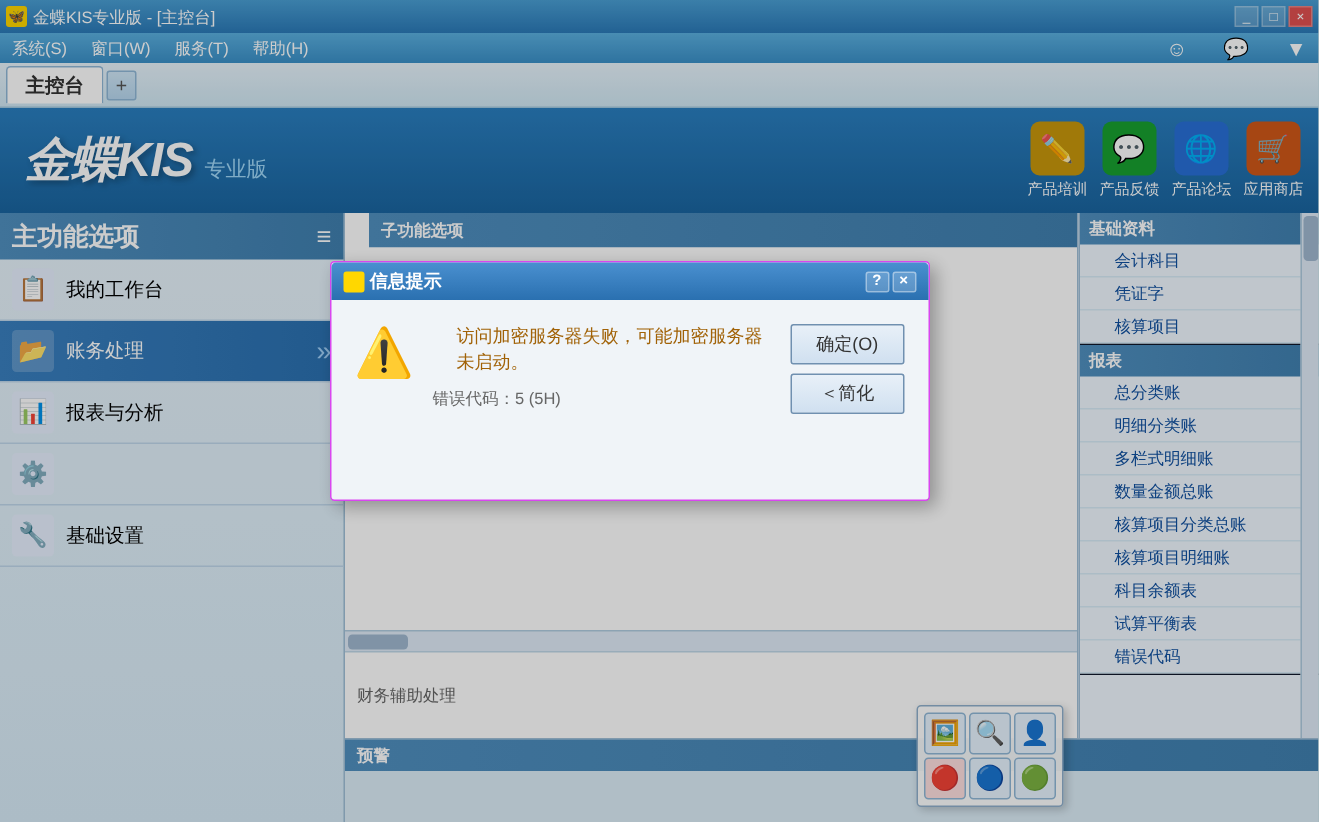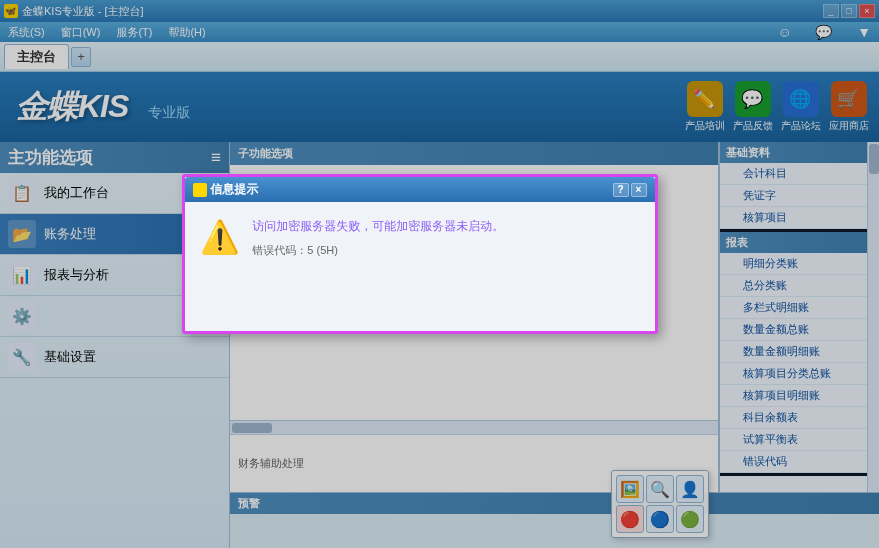--- a/index.html
+++ b/index.html
@@ -109,21 +109,21 @@
       background: linear-gradient(to bottom, #2a7fc0, #1a65a0);
       height: 70px;
       display: flex;
       align-items: center;
       padding: 0 16px;
       position: relative;
     }
     .logo-area {
       display: flex;
       align-items: center;
-      gap: 12px;
+      gap: 0;
     }
     .logo-text {
       color: white;
       font-size: 32px;
       font-weight: bold;
       font-style: italic;
       text-shadow: 2px 2px 4px rgba(0,0,0,0.3);
       letter-spacing: -1px;
     }
     .logo-sub {
@@ -234,20 +234,21 @@
       border-right: 1px solid #a0c0d8;
       display: flex;
       flex-direction: column;
     }
     .center-panel-header {
       background: linear-gradient(to right, #5090c0, #4080b0);
       color: white;
       padding: 4px 8px;
       font-size: 11px;
       font-weight: bold;
+      margin-left: 16px;
     }
     .center-panel-body {
       flex: 1;
       padding: 16px;
       display: flex;
       flex-wrap: wrap;
       gap: 20px;
       align-content: flex-start;
       position: relative;
       background: white;
@@ -276,21 +277,21 @@
 
     
     .right-panel {
       width: 160px;
       background: #f0f8ff;
       border-left: 1px solid #a0c0d8;
       display: flex;
       flex-direction: column;
     }
     .right-panel-section {
-      border-bottom: 3px solid #0f172a;
+      border-bottom: 1px solid #0f172a;
     }
     .right-panel-header {
       background: linear-gradient(to right, #5090c0, #4080b0);
       color: white;
       padding: 3px 6px;
       font-size: 11px;
       font-weight: bold;
     }
     .right-panel-item {
       padding: 3px 23px;
@@ -323,24 +324,24 @@
       position: fixed;
       top: 0; left: 0; right: 0; bottom: 0;
       background: rgba(0,0,0,0.2);
       display: flex;
       align-items: center;
       justify-content: center;
       z-index: 100;
     }
     .modal {
       background: #f0f4f8;
-      border: 3px solid #d946ef;
+      border: 1px solid #d946ef;
       border-radius: 3px;
       box-shadow: 4px 4px 12px rgba(0,0,0,0.3);
-      width: 476px;
+      width: 400px;
       min-height: 160px;
     }
     .modal-title-bar {
       background: linear-gradient(to bottom, #4a90d0, #2a70b0);
       color: white;
       padding: 4px 8px;
       font-size: 12px;
       font-weight: bold;
       display: flex;
       align-items: center;
@@ -380,22 +381,23 @@
     .modal-warning-icon {
       font-size: 32px;
       flex-shrink: 0;
       color: #e08000;
     }
     .modal-text-area {
       flex: 1;
     }
     .modal-main-text {
       font-size: 12px;
-      color: #8b5cf6;
+      color: #a16207;
       margin-bottom: 8px;
+      margin-left: 16px;
     }
     .modal-error-code {
       font-size: 11px;
       color: #666;
     }
     .modal-btn {
       padding: 4px 16px;
       border: 1px solid #7090b0;
       background: linear-gradient(to bottom, #e8f0f8, #d0e0f0);
       font-size: 12px;
@@ -587,25 +589,24 @@
 
         <div class="right-panel-section">
           <div class="right-panel-header">基础资料</div>
           <a class="right-panel-item">会计科目</a>
           <a class="right-panel-item">凭证字</a>
           <a class="right-panel-item">核算项目</a>
         </div>
 
         <div class="right-panel-section">
           <div class="right-panel-header">报表</div>
+          <a class="right-panel-item">总分类账</a>
           <a class="right-panel-item">明细分类账</a>
-          <a class="right-panel-item">总分类账</a>
           <a class="right-panel-item">多栏式明细账</a>
           <a class="right-panel-item">数量金额总账</a>
-          <a class="right-panel-item">数量金额明细账</a>
           <a class="right-panel-item">核算项目分类总账</a>
           <a class="right-panel-item">核算项目明细账</a>
           <a class="right-panel-item">科目余额表</a>
           <a class="right-panel-item">试算平衡表</a>
           <a class="right-panel-item">错误代码</a>
         </div>
 
         <div style="position:absolute;right:0;top:0;bottom:0;width:12px;background:#e0ecf8;border-left:1px solid #b0cce0;">
           <div style="width:10px;height:30px;background:#a0b8d0;border-radius:3px;margin:2px auto;"></div>
         </div>
@@ -640,15 +641,19 @@
         <div class="modal-title-btn">?</div>
         <div class="modal-title-btn">×</div>
       </div>
     </div>
     <div class="modal-body">
       <div class="modal-warning-icon">⚠️</div>
       <div class="modal-text-area">
         <div class="modal-main-text">访问加密服务器失败，可能加密服务器未启动。</div>
         <div class="modal-error-code">错误代码：5 (5H)</div>
       </div>
+      <div style="display:flex;flex-direction:column;gap:6px;justify-content:flex-start;">
+        <button class="modal-btn">确定(O)</button>
+        <button class="modal-btn">＜简化</button>
+      </div>
     </div>
   </div>
 </div>
 
 </body></html>

